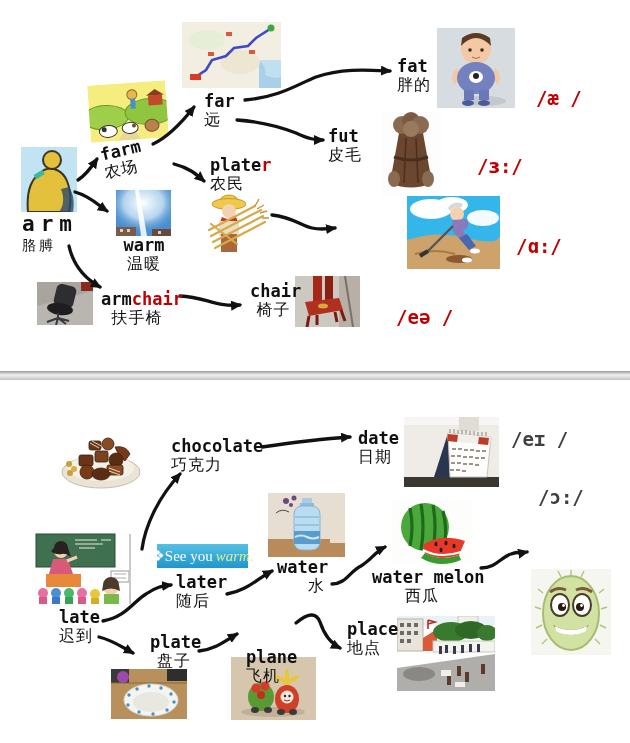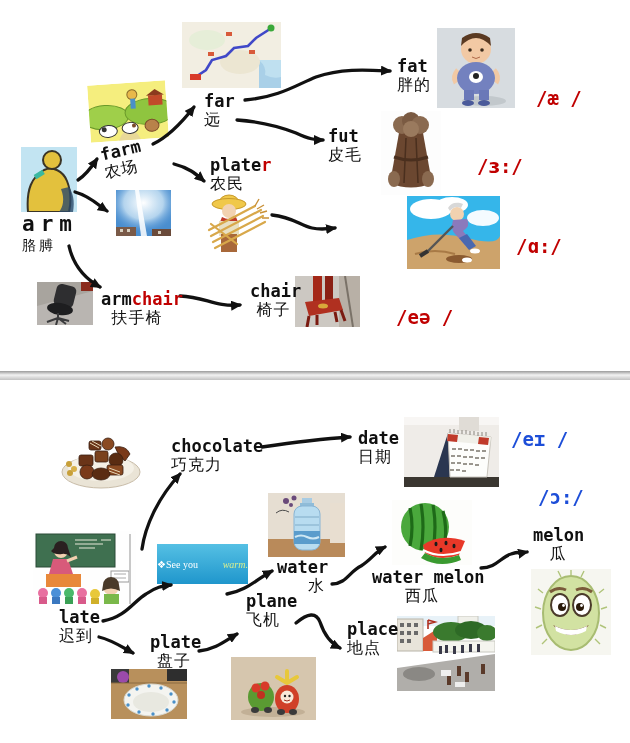--- a/index.html
+++ b/index.html
@@ -13,26 +13,26 @@
   .wl .zh{font-size:16px;font-family:"DejaVu Sans",sans-serif;letter-spacing:1px;white-space:nowrap;}
   .wl.c{text-align:center;}
   .wl.zr .zh{text-align:right;}
   .wl .red{color:#c00000;}
   .arm-big .en{font-size:21px;letter-spacing:6px;}
   .arm-big .zh{font-size:14px;letter-spacing:3px;}
   .rot-label{transform:rotate(-13deg);}
   .phon{position:absolute;z-index:6;font-size:19px;font-weight:bold;
         font-family:"DejaVu Sans Mono",monospace;white-space:nowrap;}
   .phon.red{color:#c00000;}
-  .phon.blk{color:#1d4ed8;}
+  .phon.blk{color:#404040;}
   .divider{position:absolute;left:0;top:371px;width:630px;height:9px;z-index:2;
            background:linear-gradient(#9a9a9a,#f2f2f2 45%,#c2c2c2);}
-  .banner{position:absolute;left:157px;top:544px;width:91px;height:40px;z-index:4;
-          background:linear-gradient(#55c0e4,#1f96cc);display:flex;align-items:center;justify-content:space-between;
-          font-family:"Liberation Serif",serif;font-size:10px;color:#fff;white-space:nowrap;}
+  .banner{position:absolute;left:157px;top:544px;width:91px;height:24px;z-index:4;
+          background:linear-gradient(#55c0e4,#1f96cc);display:flex;align-items:center;justify-content:center;
+          font-family:"Liberation Serif",serif;font-size:15px;color:#fff;white-space:nowrap;}
   .banner .hl{font-style:italic;color:#d9ef8f;margin-left:3px;}
 </style>
 </head>
 <body>
 
 <div class="canvas">
 
   <div class="photo" style="left:21px;top:147px">
     <svg width="56" height="65" viewBox="0 0 56 65">
       <rect width="56" height="65" fill="#c2e4f2"></rect>
@@ -502,20 +502,24 @@
   <div class="wl" style="left:328px;top:126px">
     <div class="en">fut</div>
     <div class="zh">皮毛</div>
   </div>
 
   <div class="wl" style="left:210px;top:155px">
     <div class="en"><span>plate</span><span class="red">r</span></div>
     <div class="zh">农民</div>
   </div>
 
+  <div class="wl c" style="left:118px;top:235px;width:52px">
+    <div class="en">warm</div>
+    <div class="zh">温暖</div>
+  </div>
 
 
   <div class="wl c" style="left:101px;top:289px;width:72px">
     <div class="en"><span>arm</span><span class="red">chair</span></div>
     <div class="zh">扶手椅</div>
   </div>
 
   <div class="wl c" style="left:250px;top:281px;width:47px">
     <div class="en">chair</div>
     <div class="zh">椅子</div>
@@ -539,37 +543,37 @@
   <div class="wl zr" style="left:277px;top:557px;width:48px">
     <div class="en">water</div>
     <div class="zh">水</div>
   </div>
 
   <div class="wl c" style="left:372px;top:567px;width:100px">
     <div class="en">water melon</div>
     <div class="zh">西瓜</div>
   </div>
 
-  <div class="wl c" style="left:533px;top:525px;width:50px">
-    <div class="en">melon</div>
-    <div class="zh">瓜</div>
-  </div>
-
+
+  <div class="wl" style="left:176px;top:572px">
+    <div class="en">later</div>
+    <div class="zh">随后</div>
+  </div>
 
   <div class="wl" style="left:59px;top:607px">
     <div class="en">late</div>
     <div class="zh">迟到</div>
   </div>
 
   <div class="wl c" style="left:150px;top:632px;width:48px">
     <div class="en">plate</div>
     <div class="zh">盘子</div>
   </div>
 
-  <div class="wl" style="left:246px;top:591px">
+  <div class="wl" style="left:246px;top:647px">
     <div class="en">plane</div>
     <div class="zh">飞机</div>
   </div>
 
   <div class="wl" style="left:347px;top:619px">
     <div class="en">place</div>
     <div class="zh">地点</div>
   </div>
 
   <div class="phon blk" style="left:511px;top:428px">/eɪ /</div>

